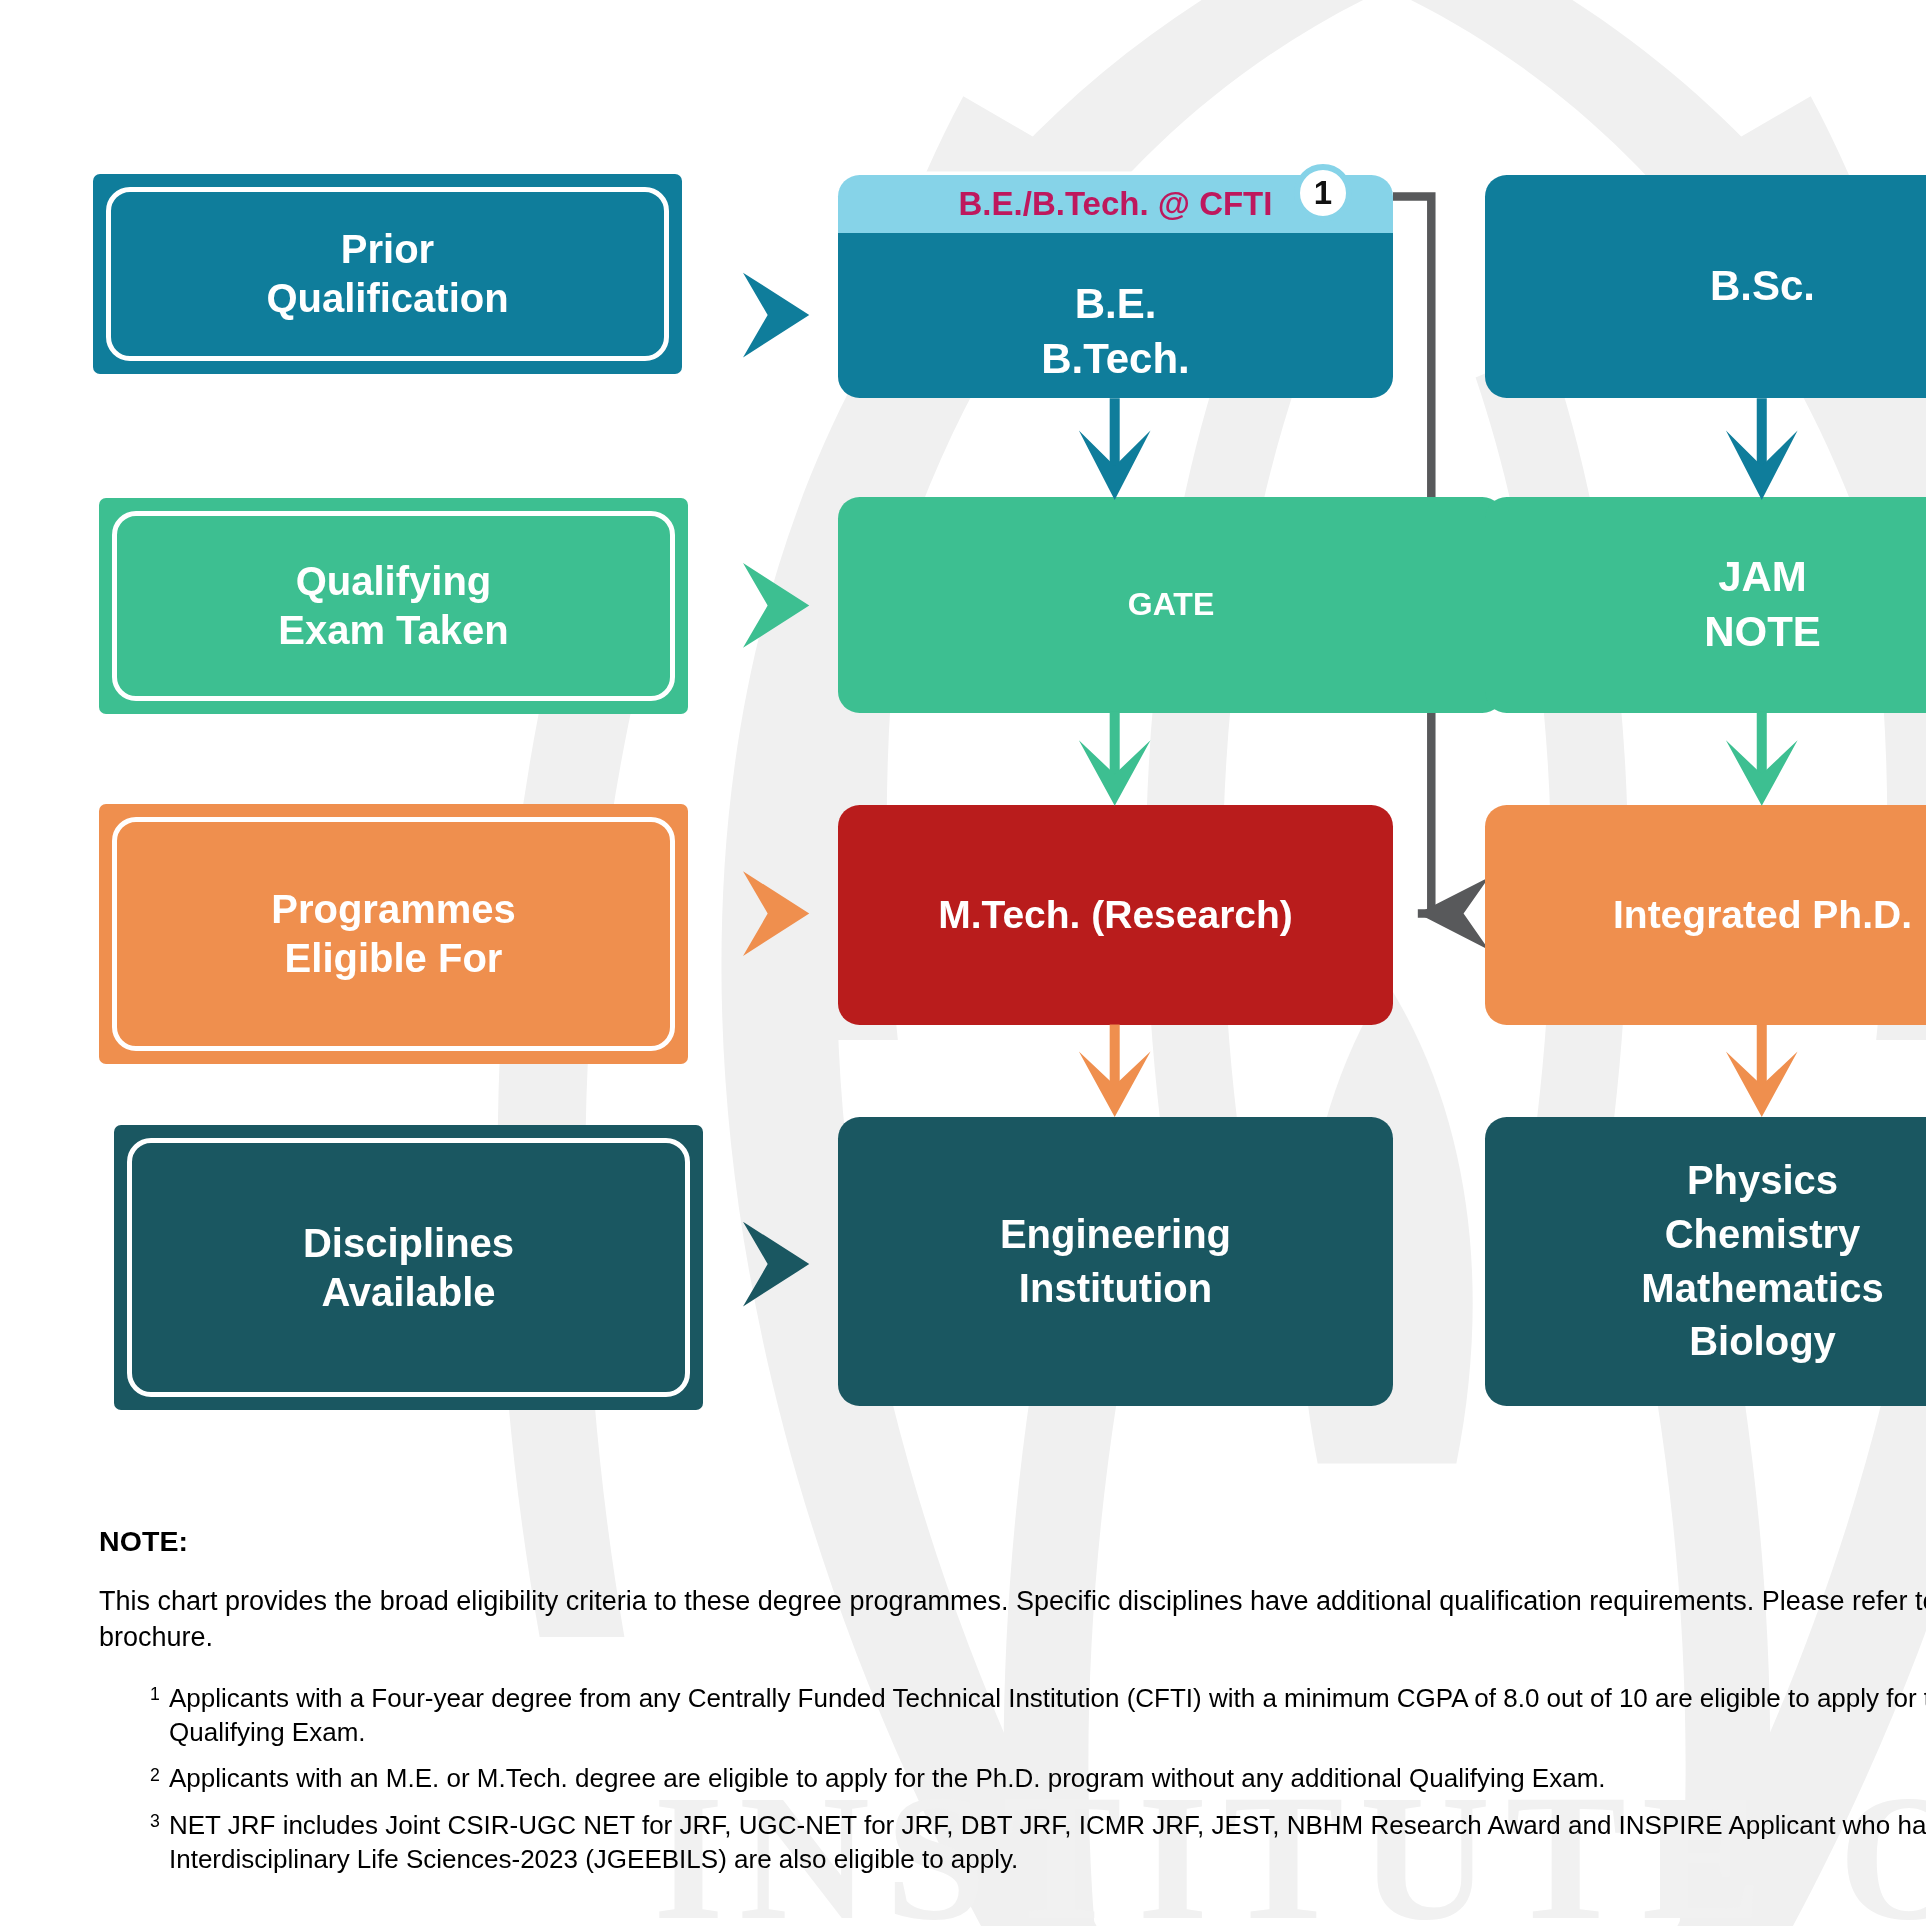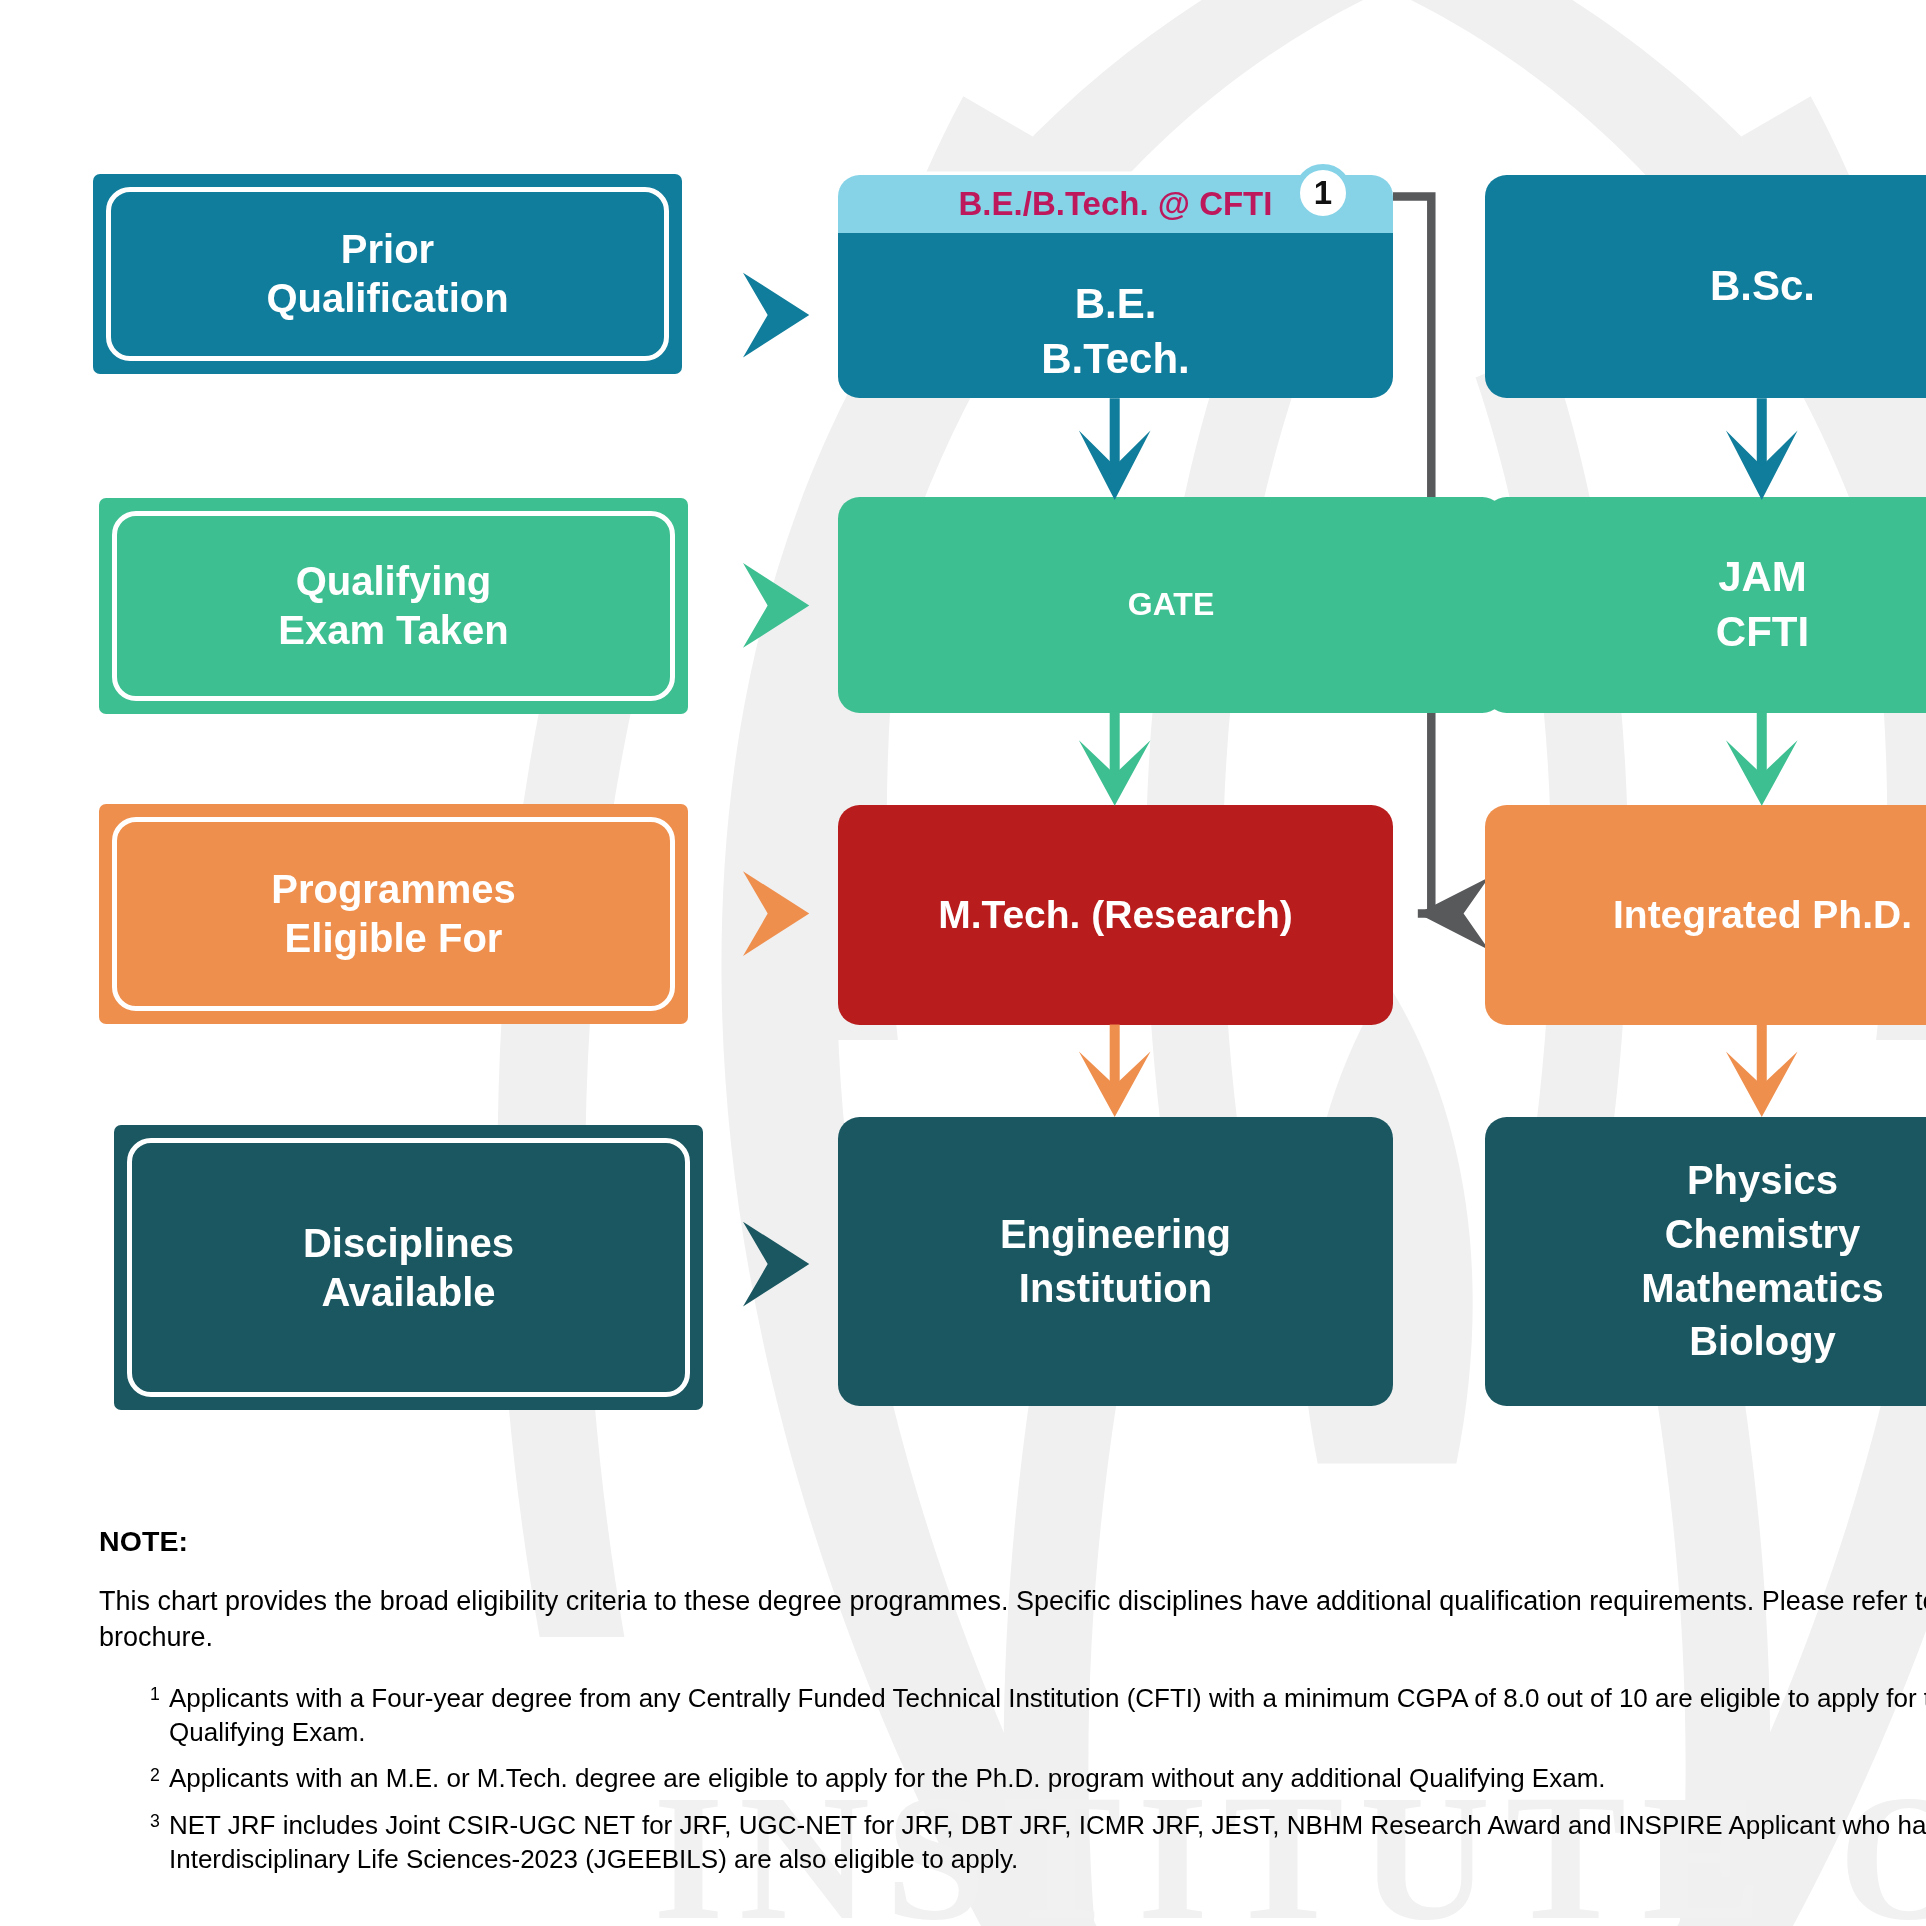--- a/index.html
+++ b/index.html
@@ -170,21 +170,21 @@
     <span class="txt">Prior
 Qualification</span>
   </div>
 
   <div class="labelbox" style="left:99px; top:498px; width:589px; height:216px; background:#3dbf91; font-size:40px;">
     <span class="inner"></span>
     <span class="txt">Qualifying
 Exam Taken</span>
   </div>
 
-  <div class="labelbox" style="left:99px; top:804px; width:589px; height:220px; background:#ef8f4e; font-size:40px;">
+  <div class="labelbox" style="left:99px; top:804px; width:589px; height:260px; background:#ef8f4e; font-size:40px;">
     <span class="inner"></span>
     <span class="txt">Programmes
 Eligible For</span>
   </div>
 
   <div class="labelbox" style="left:114px; top:1125px; width:589px; height:285px; background:#1a5761; font-size:40px;">
     <span class="inner"></span>
     <span class="txt">Disciplines
 Available</span>
   </div>
@@ -212,21 +212,21 @@
     <span>Engineering
 Institution</span>
   </div>
 
   <div class="node" style="left:1485px; top:175px; width:555px; height:223px; background:#0f7d9b; font-size:42px;">
     <span>B.Sc.</span>
   </div>
 
   <div class="node" style="left:1485px; top:497px; width:555px; height:216px; background:#3dbf91; font-size:42px;">
     <span>JAM
-CFTI</span>
+NOTE</span>
   </div>
 
   <div class="node" style="left:1485px; top:805px; width:555px; height:220px; background:#ef8f4e; font-size:39px;">
     <span>Integrated Ph.D.</span>
   </div>
 
   <div class="node multi" style="left:1485px; top:1117px; width:555px; height:289px; background:#1a5761; font-size:40px;">
     <span>Physics
 Chemistry
 Mathematics

